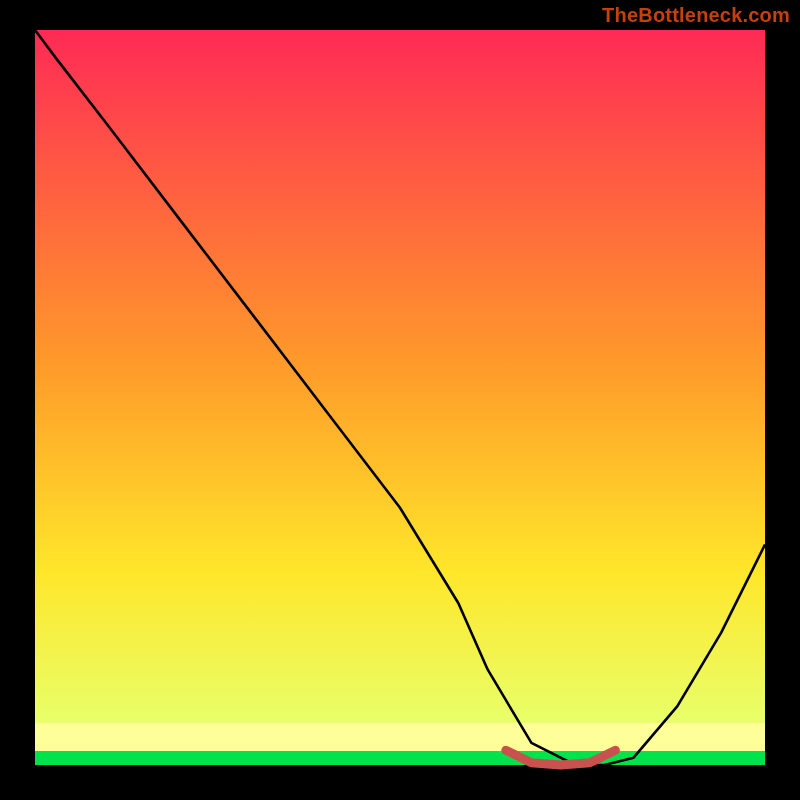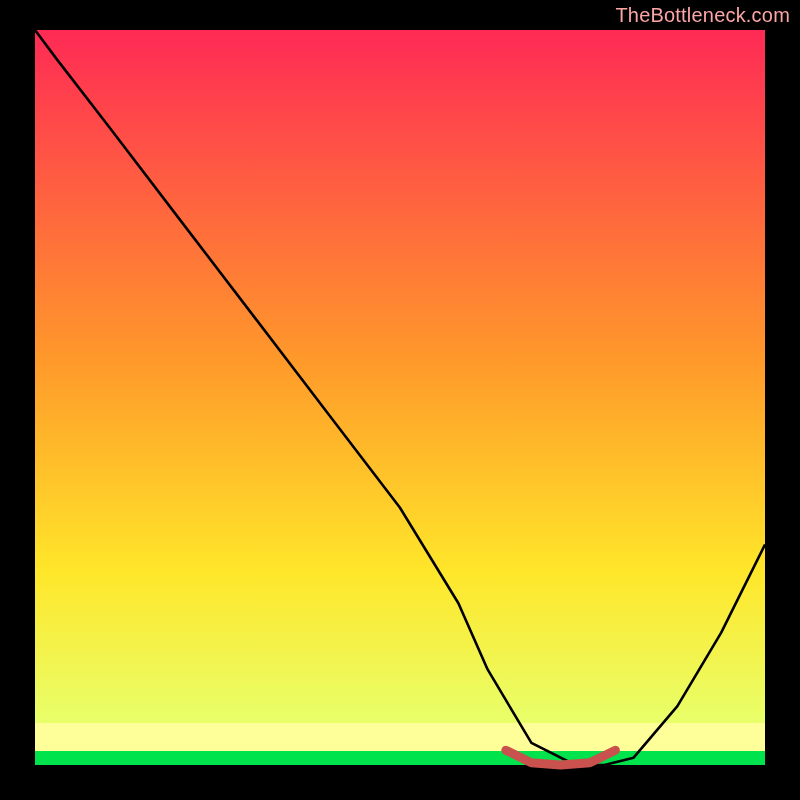--- a/index.html
+++ b/index.html
@@ -16,23 +16,23 @@
     width: 800px;
     height: 800px;
   }
   svg {
     display: block;
   }
   .watermark {
     position: absolute;
     top: 4px;
     right: 10px;
-    color: #fca5a5;
+    color: #c2410c;
     font-size: 20px;
-    font-weight: 400;
+    font-weight: 700;
     letter-spacing: 0.2px;
     user-select: none;
   }
 </style>
 </head>
 <body>
 
 <div class="canvas-wrap">
   <div class="watermark">TheBottleneck.com</div>
   <svg id="chart-svg" width="800" height="800" viewBox="0 0 800 800">

